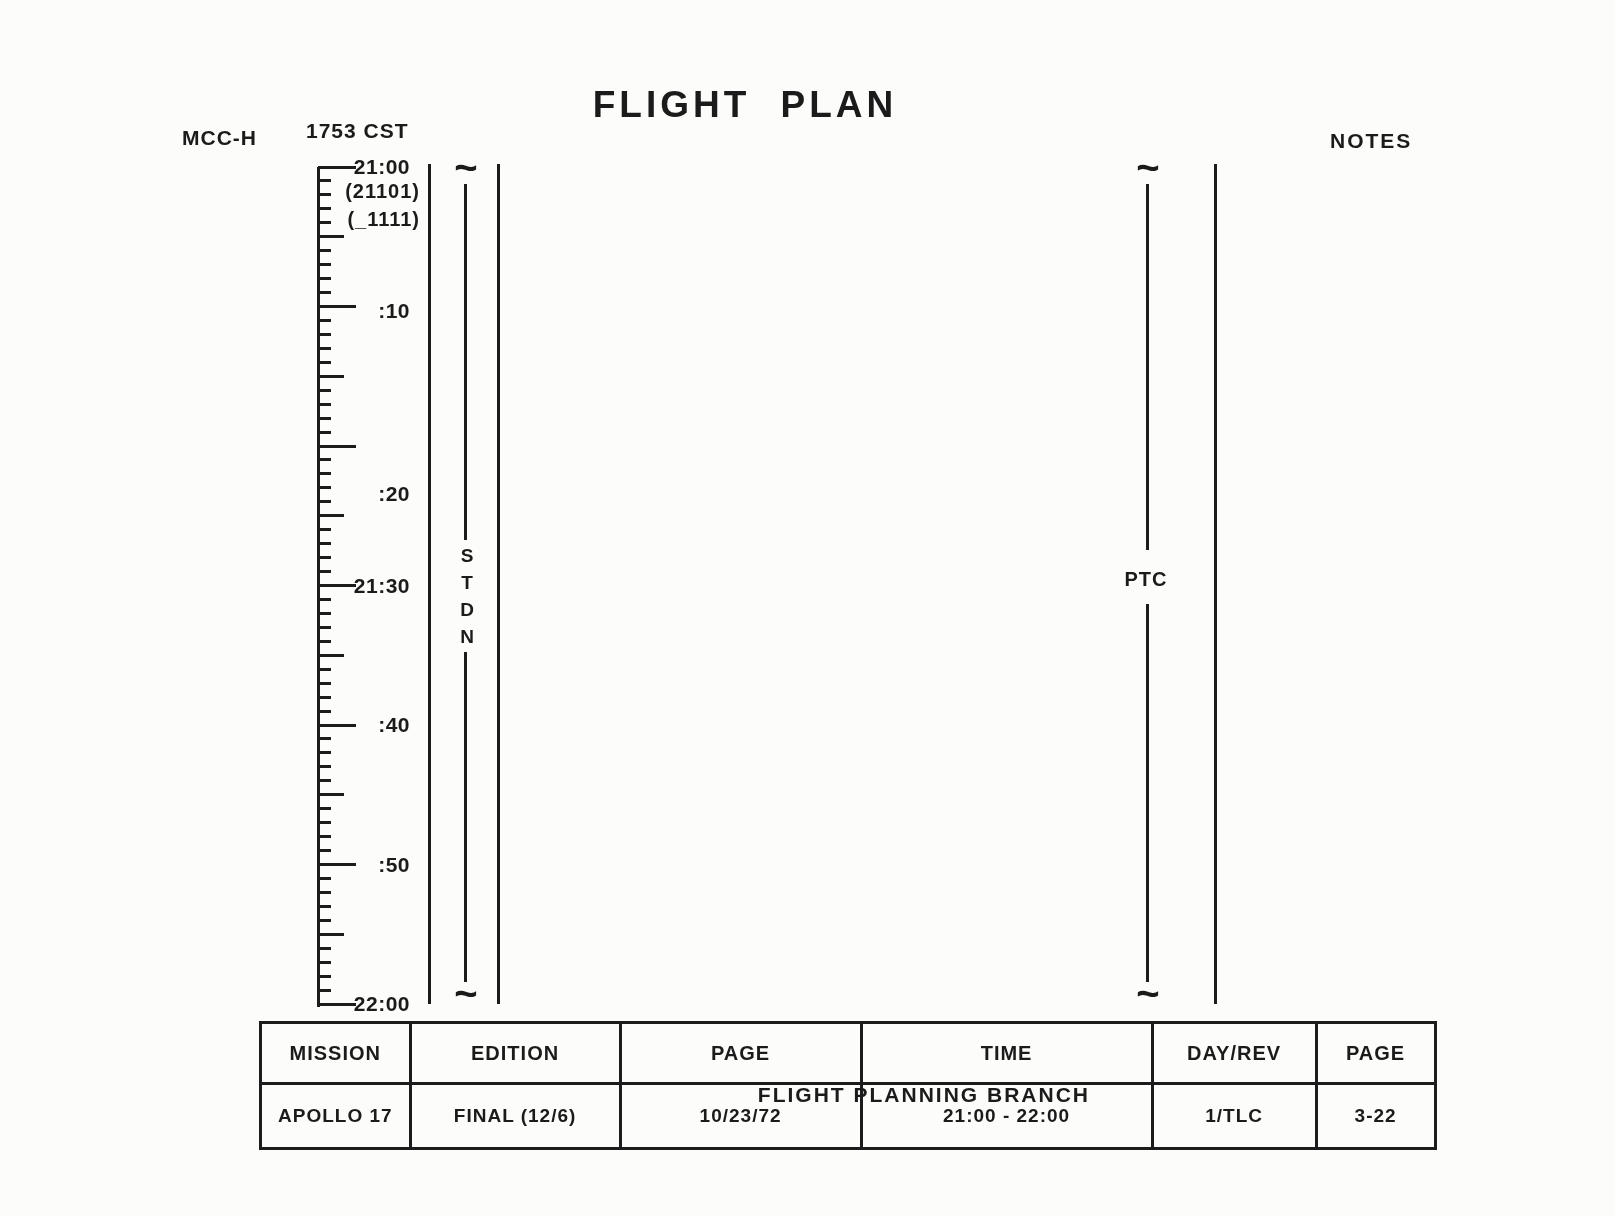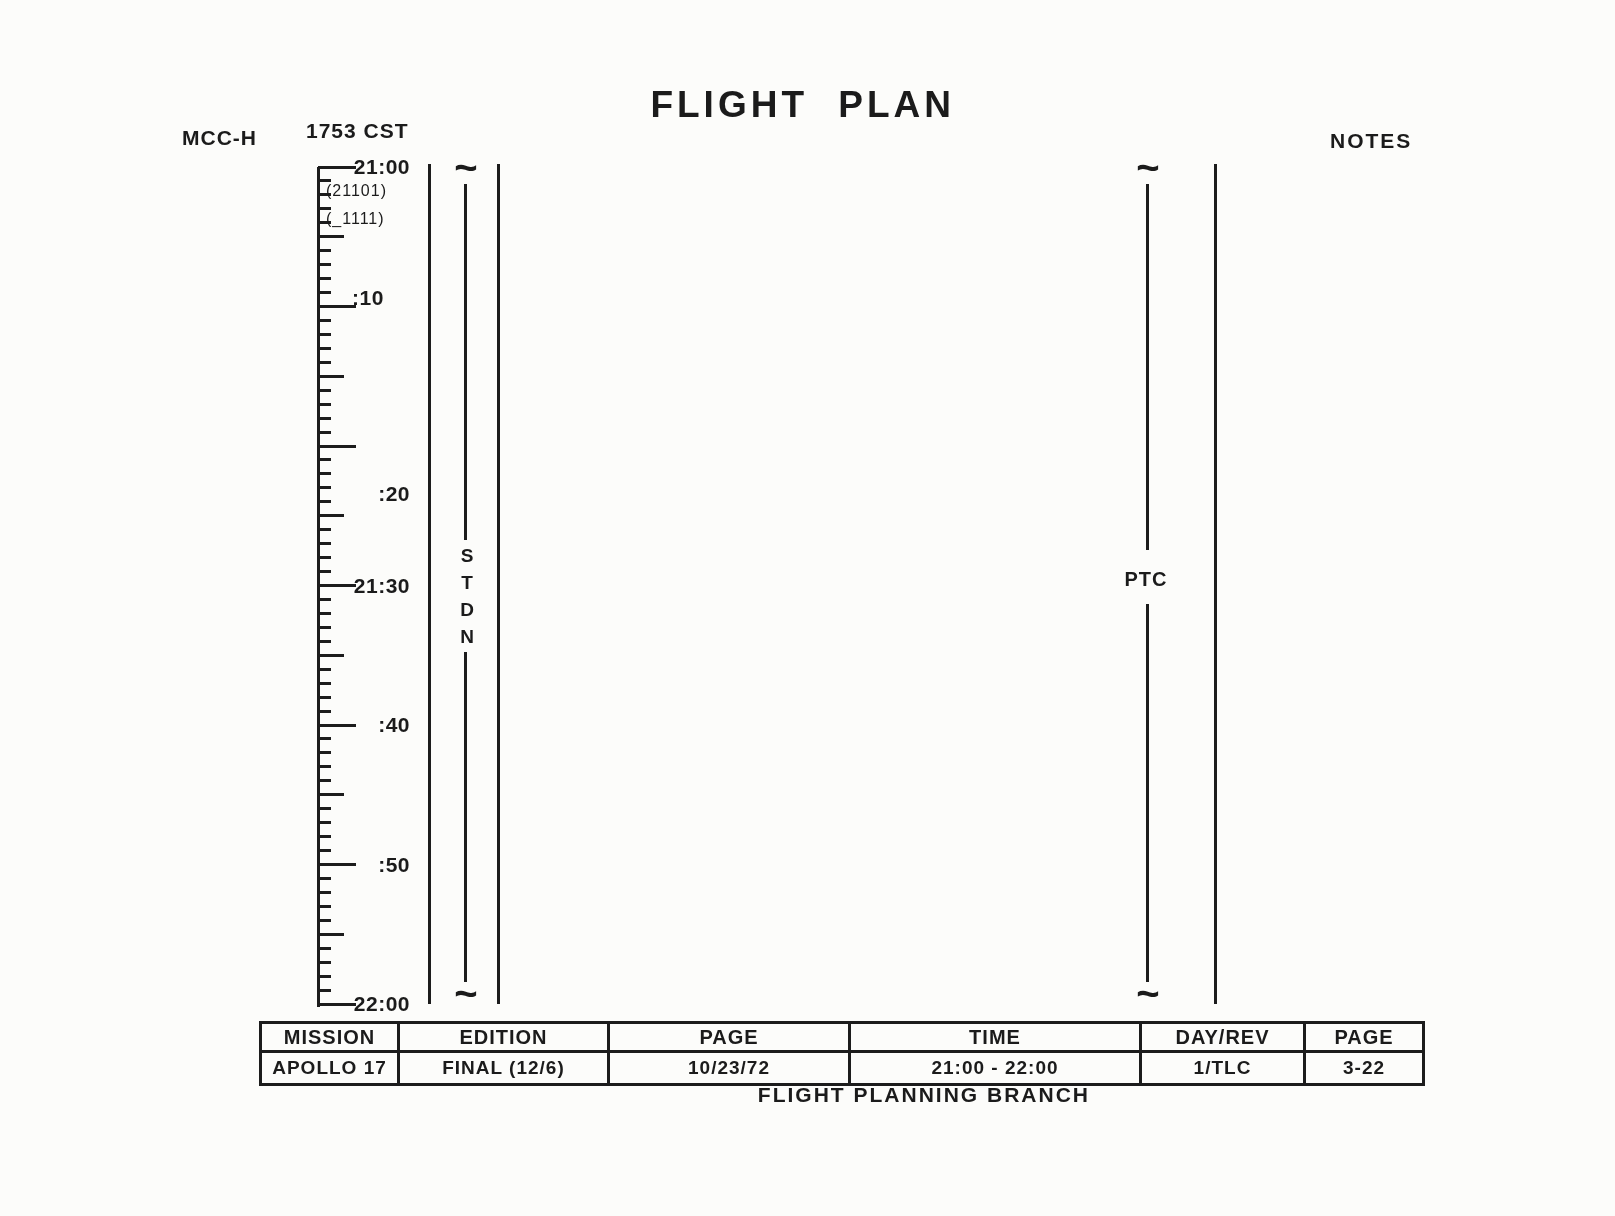--- a/index.html
+++ b/index.html
@@ -7,39 +7,39 @@
     position:relative;
     width:1615px;height:1216px;
     background:#fcfcfa;
     font-family:"Liberation Sans", sans-serif;
     color:#1b1b1b;
     overflow:hidden;
   }
   .abs{position:absolute;}
   .title{
     font-size:37px;font-weight:700;letter-spacing:4px;word-spacing:16px;
-    left:535px;top:84px;width:420px;text-align:right;
+    left:535px;top:84px;width:420px;text-align:center;
   }
   .mcc{left:182px;top:126px;font-size:21px;font-weight:700;letter-spacing:1px;}
   .cst{left:306px;top:119px;font-size:21px;font-weight:600;letter-spacing:1px;}
   .notes{left:1330px;top:129px;font-size:21px;font-weight:700;letter-spacing:2px;}
 
   .vline{position:absolute;width:3px;background:#1c1c1c;}
   .tick{position:absolute;left:318px;height:3px;background:#1c1c1c;}
   .tick.minor{width:13px;}
   .tick.medium{width:26px;}
   .tick.major{width:38px;}
   .scale-label{
     position:absolute;left:326px;width:84px;text-align:right;
     font-size:21px;font-weight:700;transform:translateY(-52%);
     letter-spacing:0.5px;white-space:nowrap;
   }
   .scale-annot{
-    position:absolute;left:326px;width:94px;text-align:left;
-    font-size:16px;font-weight:400;transform:translateY(-50%);
+    position:absolute;left:326px;width:94px;text-align:right;
+    font-size:20px;font-weight:700;transform:translateY(-50%);
     letter-spacing:1px;white-space:nowrap;
   }
   .tilde{
     position:absolute;width:44px;text-align:center;
     font-size:40px;font-weight:700;line-height:30px;
     transform:translateX(-50%);
   }
   .vtext{
     position:absolute;transform:translateX(-50%);
     font-size:19px;font-weight:700;text-align:center;line-height:27px;
@@ -49,21 +49,21 @@
     position:absolute;transform:translateX(-50%);
     font-size:20px;font-weight:700;letter-spacing:1px;
   }
   table.footer{
     position:absolute;left:259px;top:1021px;
     border-collapse:collapse;table-layout:fixed;
     font-family:"Liberation Sans", sans-serif;
   }
   table.footer th, table.footer td{
     border:3px solid #1c1c1c;text-align:center;vertical-align:middle;
-    padding:0;overflow:hidden;white-space:nowrap;
+    padding:16px;overflow:hidden;white-space:nowrap;
   }
   table.footer th{height:26px;font-size:20px;font-weight:700;letter-spacing:1px;}
   table.footer td{height:30px;font-size:19px;font-weight:600;letter-spacing:1px;}
   .branch{
     left:590px;top:1083px;width:500px;text-align:right;
     font-size:21px;font-weight:700;letter-spacing:2px;
   }
 </style>
 </head>
 <body>
@@ -132,21 +132,21 @@
       <div class="tick minor" style="top: 890.9px;"></div>
       <div class="tick minor" style="top: 904.85px;"></div>
       <div class="tick minor" style="top: 918.8px;"></div>
       <div class="tick medium" style="top: 932.75px;"></div>
       <div class="tick minor" style="top: 946.7px;"></div>
       <div class="tick minor" style="top: 960.65px;"></div>
       <div class="tick minor" style="top: 974.6px;"></div>
       <div class="tick minor" style="top: 988.55px;"></div>
       <div class="tick major" style="top: 1002.5px;"></div>
       <div class="scale-label" style="top: 167px;">21:00</div>
-      <div class="scale-label" style="top: 298px; text-align: center;">:10</div>
+      <div class="scale-label" style="top: 311px;">:10</div>
       <div class="scale-label" style="top: 446px; margin-top: 48px;">:20</div>
       <div class="scale-label" style="top: 585.5px;">21:30</div>
       <div class="scale-label" style="top: 725px;">:40</div>
       <div class="scale-label" style="top: 864.5px;">:50</div>
       <div class="scale-label" style="top: 1004px;">22:00</div>
       <div class="scale-annot" style="top: 191px;">(21101)</div>
       <div class="scale-annot" style="top: 219px;">(_1111)</div>
     </div>
 
   <div>

